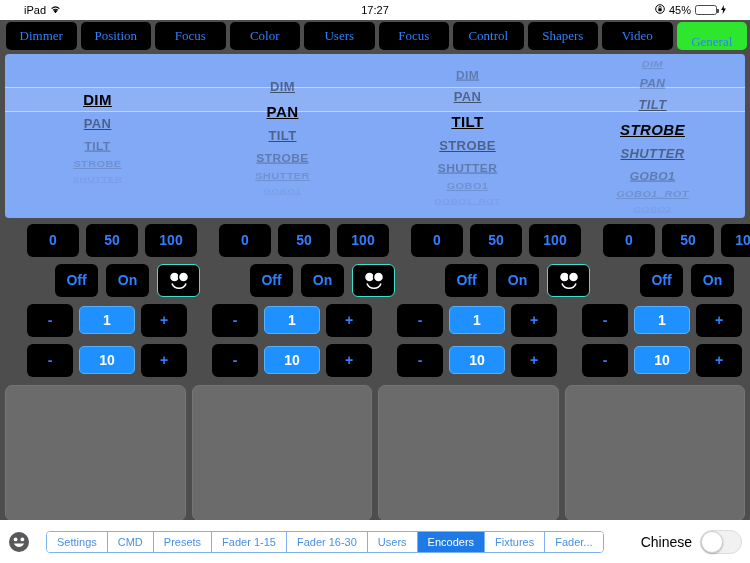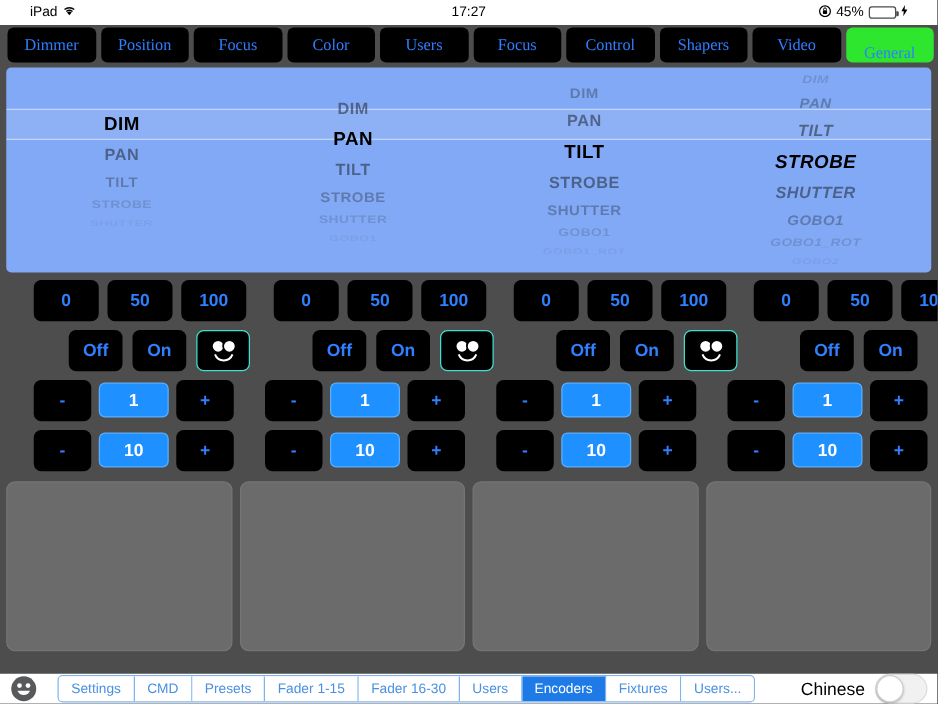--- a/index.html
+++ b/index.html
@@ -55,20 +55,21 @@
   
   .pickers {
     margin: 2px 5px 0 5px; height: 164px;
     background: #82a9f5; border-radius: 4px;
     display: flex; overflow: hidden; position: relative;
   }
   .pcol {
     flex: 1; position: relative;
     display: flex; flex-direction: column; align-items: center;
     justify-content: center;
+    text-decoration: underline;
   }
   .pcol + .pcol { }
   .prow {
     width: 100%; text-align: center; color: #1f2733;
     font-weight: 700; letter-spacing: 0.4px; white-space: nowrap;
   }
   
   .r-sel   { font-size: 15px; color: #000; height: 25px; line-height: 25px; }
   .r-1     { font-size: 13px; opacity: .55; height: 24px; line-height: 24px; }
   .r-2     { font-size: 12px; opacity: .36; height: 20px; line-height: 20px;
@@ -120,21 +121,21 @@
 
   
   .panels { display: flex; gap: 6px; margin: 8px 5px 0 5px; height: 136px; }
   .panel {
     flex: 1; background: #6b6b6b; border-radius: 7px;
     border: 1px solid #757575;
   }
 
   
   .bottombar {
-    position: absolute; left: 0; right: 0; bottom: 0; height: 24px;
+    position: absolute; left: 0; right: 0; bottom: 0; height: 43px;
     background: #ffffff; display: flex; align-items: center;
     padding: 0 8px; gap: 10px;
   }
   .smiley { width: 22px; height: 22px; flex: none; }
   .segmented {
     display: flex; border: 1px solid #7fb3f0; border-radius: 4px;
     overflow: hidden; height: 22px; margin-left: 6px;
   }
   .seg {
     padding: 0 10px; font-size: 11px; color: #4a90e2;
@@ -494,21 +495,21 @@
       <div class="seg">
         <span>Users</span>
       </div>
       <div class="seg active">
         <span>Encoders</span>
       </div>
       <div class="seg">
         <span>Fixtures</span>
       </div>
       <div class="seg">
-        <span>Users...</span>
+        <span>Fader...</span>
       </div>
     </div>
   <div class="lang-wrap">
     <span class="lang-label">Chinese</span>
     <span class="switch">
         <span class="knob"></span>
       </span>
   </div>
 </div>
 

